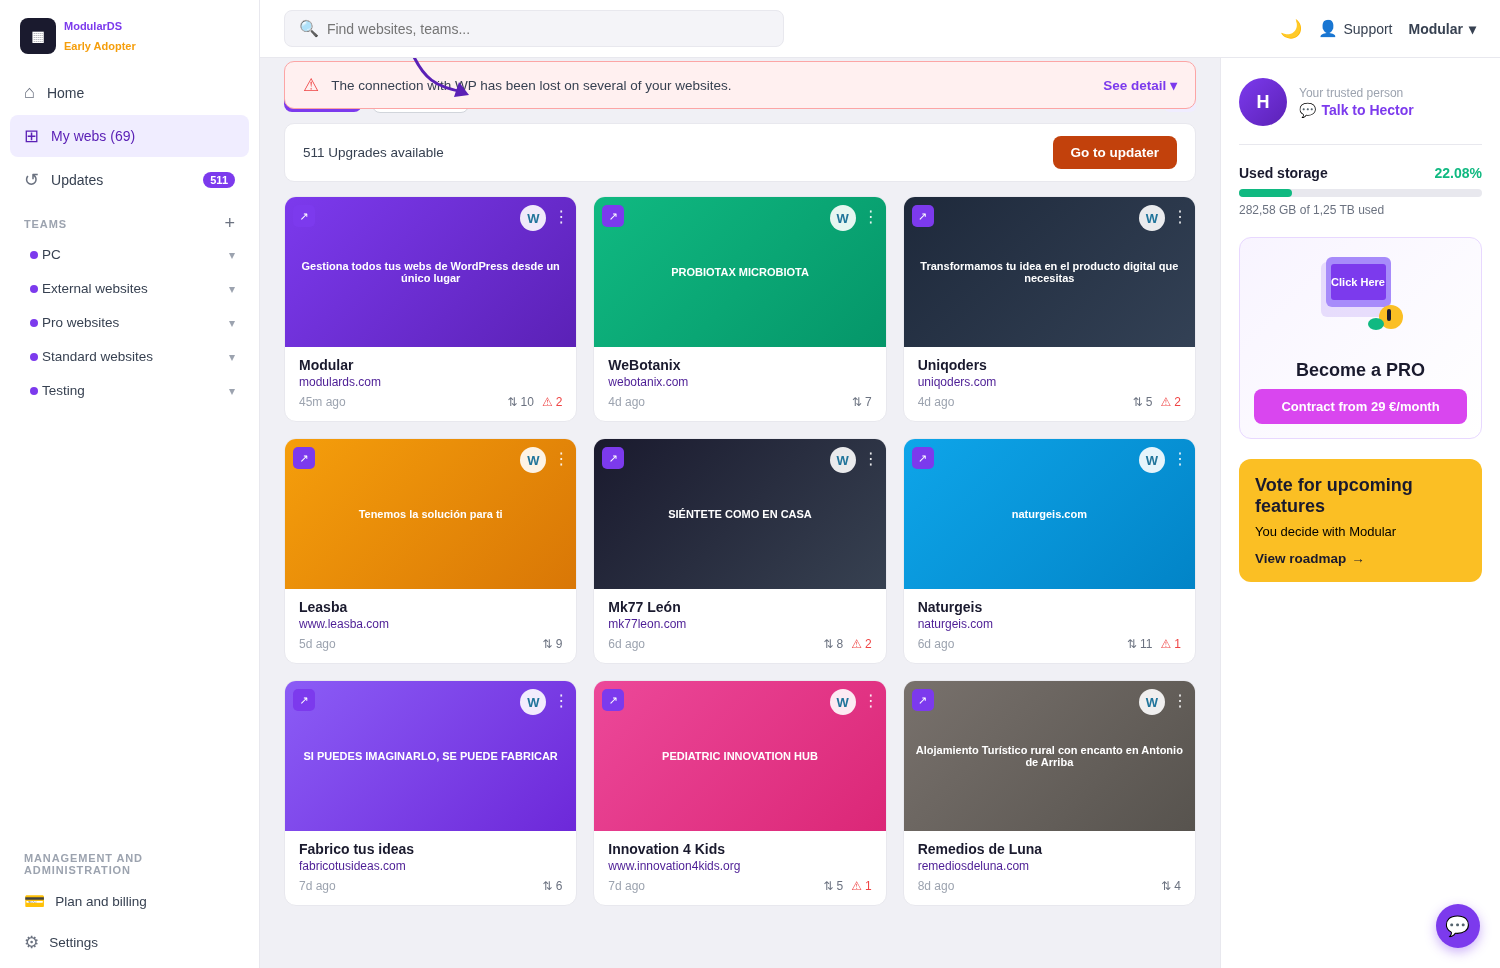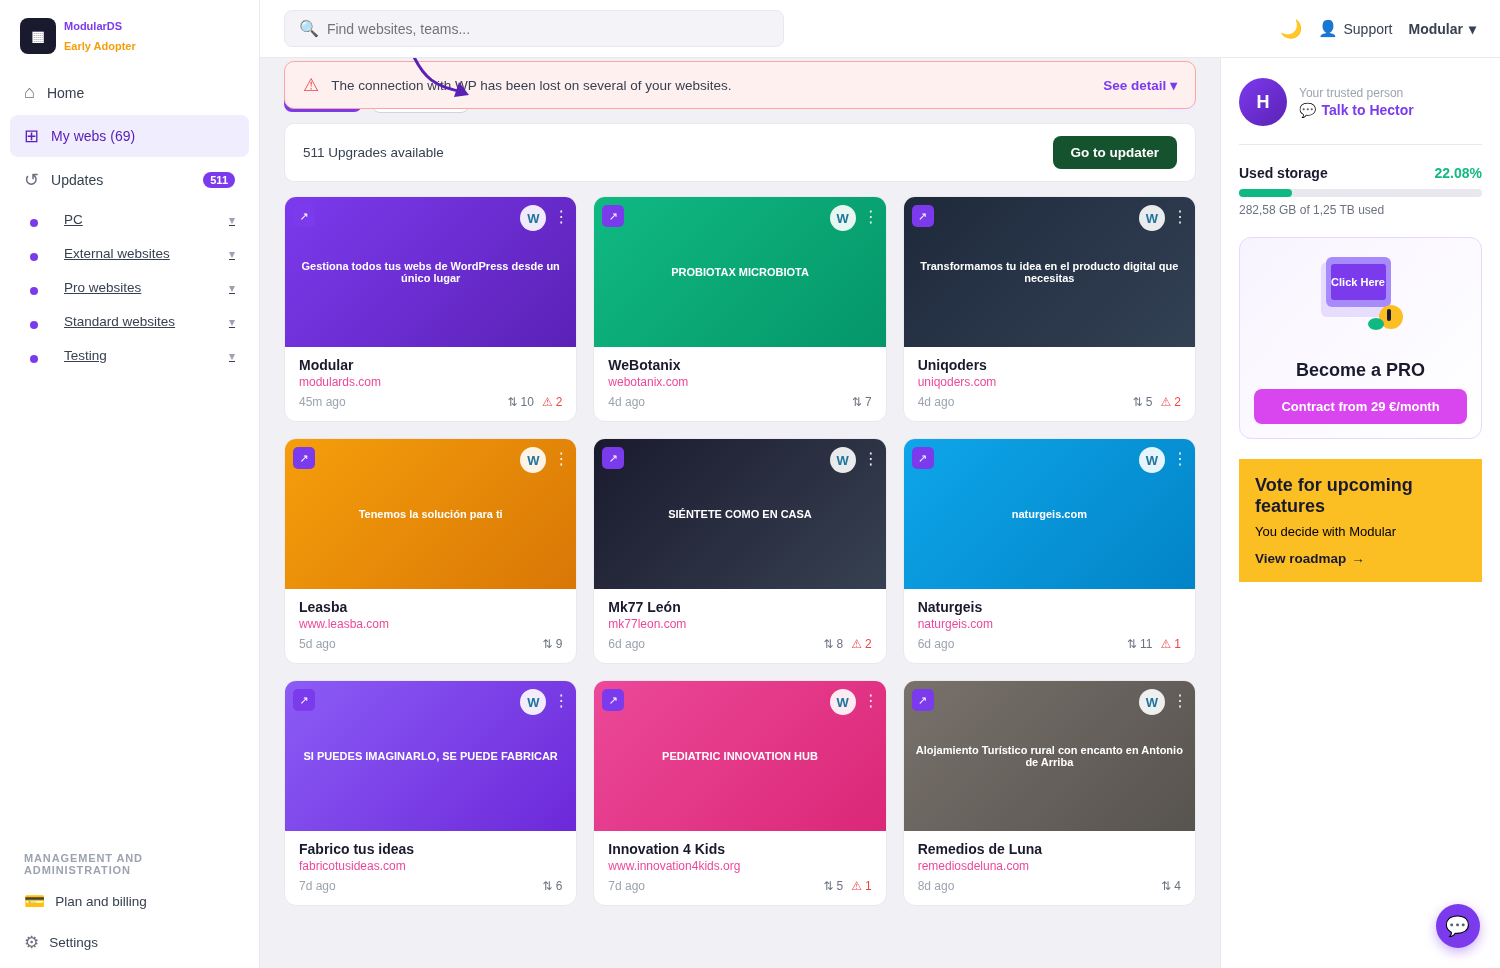--- a/index.html
+++ b/index.html
@@ -51,24 +51,24 @@
       padding: 2px 7px; border-radius: 10px;
     }
 
     .sidebar-section-title {
       font-size: 11px; font-weight: 700; color: #9ca3af;
       letter-spacing: 0.08em; padding: 16px 24px 6px;
       text-transform: uppercase;
     }
 
     .team-item {
-      display: flex; align-items: flex-end; gap: 26px;
+      display: flex; align-items: center; gap: 4px;
       padding: 9px 14px 9px 20px; cursor: pointer;
       color: #374151; font-size: 13.5px; font-weight: 500;
-      border-radius: 8px; margin: 0 10px 1px; text-decoration: underline;
+      border-radius: 8px; margin: 0 10px 1px;
     }
     .team-dot { width: 8px; height: 8px; border-radius: 50%; background: #7c3aed; }
     .team-item .chevron { margin-left: auto; color: #9ca3af; font-size: 12px; }
     .teams-header {
       display: flex; align-items: center; justify-content: space-between;
       padding: 10px 24px 4px;
     }
     .teams-header-label { font-size: 11px; font-weight: 700; color: #9ca3af; letter-spacing: 0.08em; text-transform: uppercase; }
     .teams-add { color: #6b7280; font-size: 18px; cursor: pointer; }
     .mgmt-item {
@@ -164,21 +164,21 @@
     .alert-error-text { font-size: 13.5px; color: #374151; flex: 1; }
     .alert-error-link { color: #7c3aed; font-size: 13.5px; font-weight: 600; cursor: pointer; display: flex; align-items: center; gap: 4px; }
 
     .alert-update {
       background: #fff; border: 1px solid #e8e8ee;
       border-radius: 10px; padding: 12px 18px;
       display: flex; align-items: center; gap: 12px;
     }
     .alert-update-text { font-size: 13.5px; color: #374151; flex: 1; }
     .btn-updater {
-      background: #14532d; color: #fff;
+      background: #c2410c; color: #fff;
       border: none; border-radius: 8px;
       padding: 9px 18px; font-size: 13.5px; font-weight: 600; cursor: pointer;
     }
 
     
     .websites-grid {
       display: grid; grid-template-columns: repeat(3, 1fr); gap: 16px;
     }
     .website-card {
       background: #fff; border-radius: 12px; overflow: hidden;
@@ -217,21 +217,21 @@
       display: flex; align-items: center; justify-content: center;
       font-size: 16px; color: rgba(255,255,255,0.9); cursor: pointer;
     }
     .card-arrow-btn {
       width: 22px; height: 22px; background: #7c3aed;
       border-radius: 5px; display: flex; align-items: center; justify-content: center;
       color: #fff; font-size: 11px;
     }
     .card-body { padding: 10px 14px 12px; }
     .card-title { font-size: 14px; font-weight: 700; color: #1a1a2e; margin-bottom: 2px; }
-    .card-url { font-size: 12px; color: #ec4899; margin-bottom: 6px; }
+    .card-url { font-size: 12px; color: #4c1d95; margin-bottom: 6px; }
     .card-meta { display: flex; align-items: center; justify-content: space-between; }
     .card-time { font-size: 12px; color: #9ca3af; }
     .card-stats { display: flex; align-items: center; gap: 8px; }
     .stat-item { display: flex; align-items: center; gap: 3px; font-size: 12px; color: #6b7280; }
     .stat-err { color: #ef4444; }
 
     
     .right-panel {
       width: 280px; min-width: 280px;
       background: #fff; border-left: 1px solid #e8e8ee;
@@ -277,21 +277,21 @@
     .pro-title { font-size: 18px; font-weight: 800; color: #1a1a2e; }
     .pro-desc { font-size: 12.5px; color: #6b7280; text-align: center; line-height: 1.4; }
     .btn-pro {
       background: #d946ef; color: #fff;
       border: none; border-radius: 8px;
       padding: 10px 20px; font-size: 13px; font-weight: 700; cursor: pointer;
       width: 100%;
     }
 
     .vote-card {
-      background: #fbbf24; border-radius: 0; padding: 16px;
+      background: #fbbf24; border-radius: 12px; padding: 16px;
     }
     .vote-title { font-size: 18px; font-weight: 800; color: #1a1a2e; margin-bottom: 6px; }
     .vote-desc { font-size: 13px; color: #000000; margin-bottom: 10px; line-height: 1.4; }
     .vote-link {
       display: flex; align-items: center; gap: 5px;
       color: #1a1a2e; font-size: 13.5px; font-weight: 700; cursor: pointer;
     }
 
     
     .arrow-annotation {
@@ -337,20 +337,24 @@
       <span class="nav-icon">⊞</span>
       <span>My webs (69)</span>
     </div>
     <div class="nav-item">
       <span class="nav-icon">↺</span>
       <span>Updates</span>
       <span class="nav-badge">511</span>
     </div>
   </nav>
 
+  <div class="teams-header">
+    <span class="teams-header-label">TEAMS</span>
+    <span class="teams-add">+</span>
+  </div>
 
   <div>
     <div class="team-item">
       <span class="team-dot"></span>
       <span>PC</span>
       <span class="chevron">▾</span>
     </div>
     <div class="team-item">
       <span class="team-dot"></span>
       <span>External websites</span>

